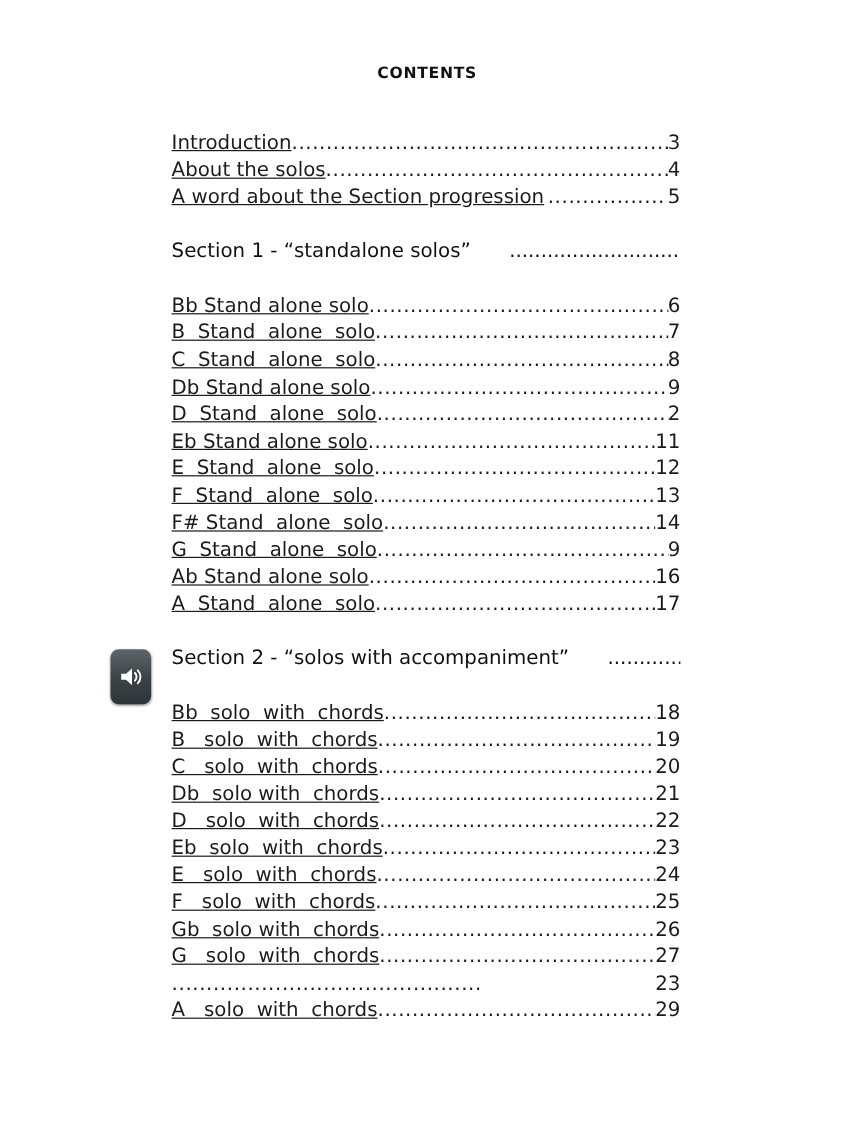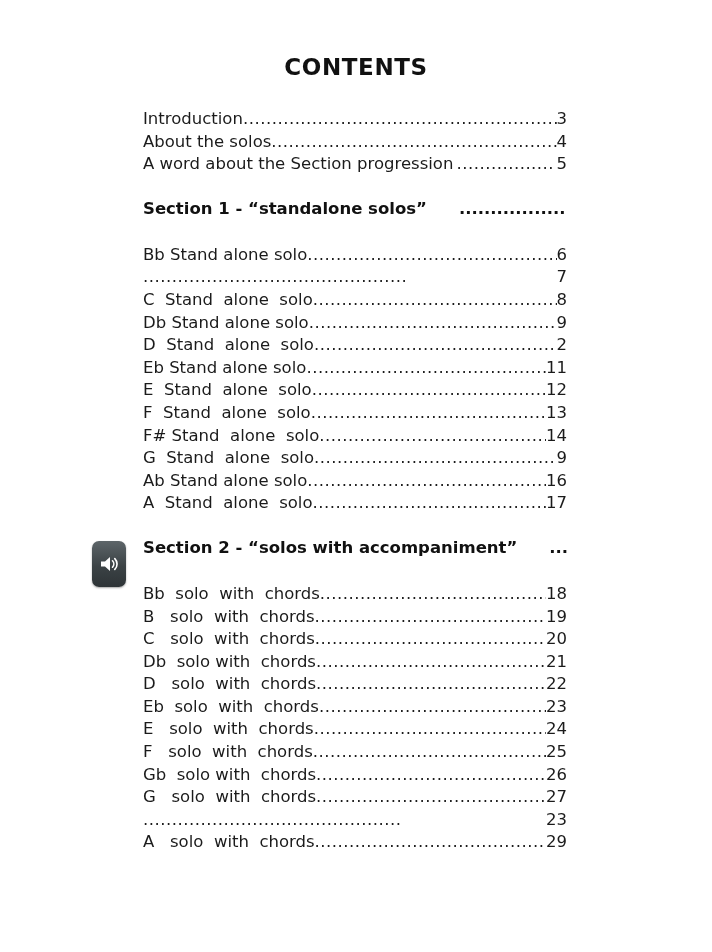--- a/index.html
+++ b/index.html
@@ -19,58 +19,59 @@
     position: absolute;
     inset: 0;
     background: #ffffff;
   }
   .title {
     position: absolute;
     top: 54px;
     left: 0;
     width: 712px;
     text-align: center;
-    font-size: 23px;
+    font-size: 13px;
     font-weight: bold;
     letter-spacing: 0.6px;
     color: #111111;
   }
   .toc {
     position: absolute;
     top: 108px;
     left: 143px;
     width: 424px;
   }
   .row {
     display: flex;
     align-items: baseline;
     font-size: 16.5px;
     line-height: 22.6px;
     color: #1b1b1b;
     white-space: pre;
   }
   .row .label {
     flex: 0 0 auto;
+    text-decoration: underline;
   }
   .row .dots {
     flex: 1 1 auto;
     overflow: hidden;
     white-space: nowrap;
     letter-spacing: 0.5px;
     font-size: 16.5px;
   }
   .row .page-num {
     flex: 0 0 auto;
     text-align: right;
   }
   .row.space-dots .dots {
     margin: 0 3px;
   }
   .section-head {
-    font-weight: bold;
+    font-weight: normal;
     font-size: 16.5px;
     line-height: 22px;
     color: #111111;
     white-space: pre;
     display: flex;
     align-items: baseline;
     gap: 32px;
   }
   .section-head .dots {
     flex: 1 1 auto;
@@ -129,20 +130,21 @@
     </div>
 
     <div class="gap-lg"></div>
 
     <div class="row">
       <span class="label">Bb Stand alone solo</span>
       <span class="dots">................................................</span>
       <span class="page-num">6</span>
     </div>
     <div class="row">
+      <span class="label">B  Stand  alone  solo</span>
       <span class="dots">..............................................</span>
       <span class="page-num">7</span>
     </div>
     <div class="row">
       <span class="label">C  Stand  alone  solo</span>
       <span class="dots">..............................................</span>
       <span class="page-num">8</span>
     </div>
     <div class="row">
       <span class="label">Db Stand alone solo</span>

